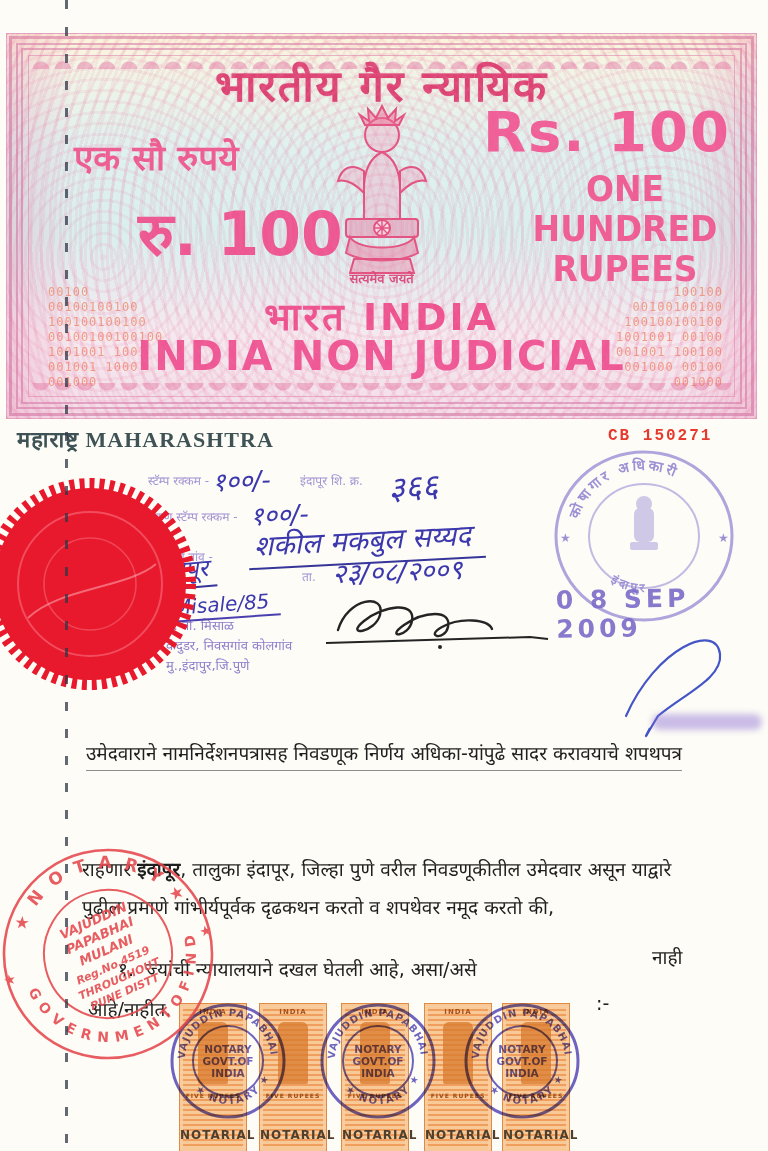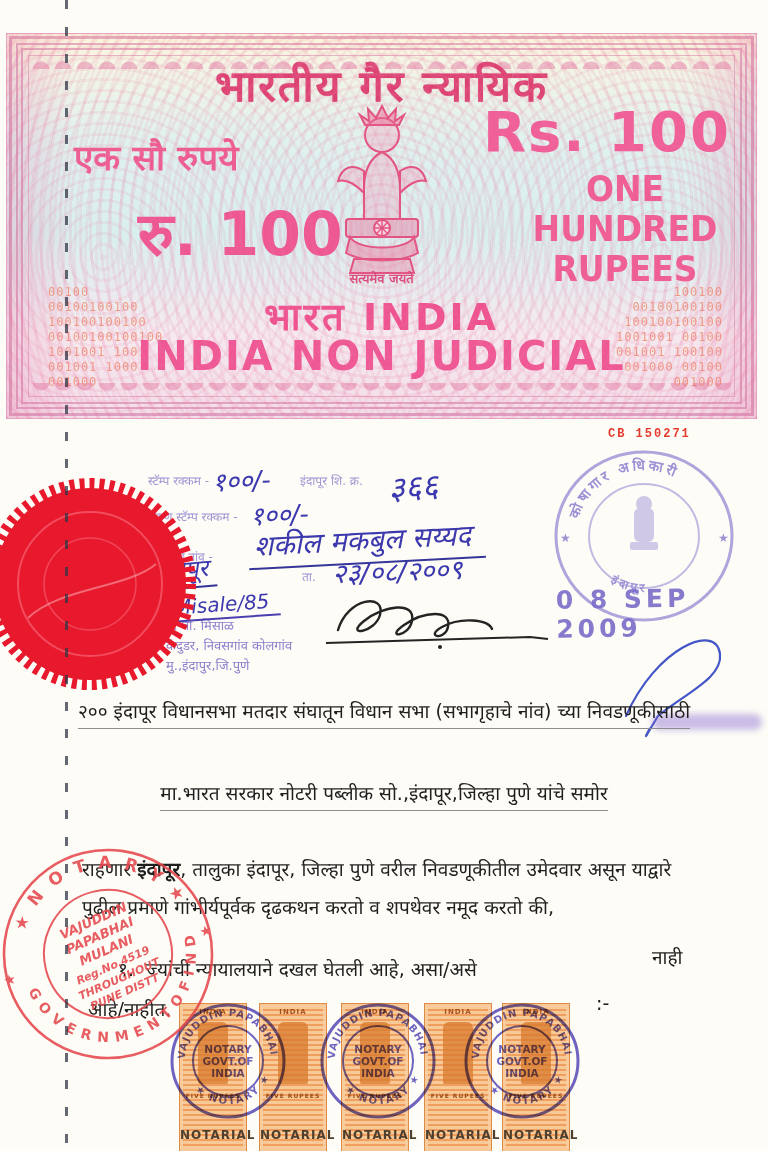--- a/index.html
+++ b/index.html
@@ -44,21 +44,21 @@
   .microprint{top:252px;font-family:"DejaVu Sans Mono","Liberation Mono",monospace;
     font-size:12px;line-height:15px;color:rgba(240,110,66,.62);white-space:pre-line;letter-spacing:1px;}
   .microprint.left{left:42px;}
   .microprint.right{right:34px;text-align:right;}
   .emblem{left:318px;top:68px;}
 
   
   .state{left:17px;top:423px;font-family:"Liberation Serif","DejaVu Serif",serif;
     font-size:22px;font-weight:bold;color:#3f5356;letter-spacing:1px;}
   .serial{left:608px;top:427px;font-family:"Liberation Mono","DejaVu Sans Mono",monospace;
-    font-size:12px;font-weight:bold;color:#e63a2e;letter-spacing:2px;}
+    font-size:16px;font-weight:bold;color:#e63a2e;letter-spacing:2px;}
 
   
   .treasury{left:550px;top:446px;opacity:.85;}
   .datestamp{left:556px;top:584px;font-size:25px;font-weight:bold;color:#7b6cc9;
     letter-spacing:4px;transform:rotate(-1deg);opacity:.9;}
   .flourish{left:598px;top:620px;}
 
   
   .redseal{left:-12px;top:468px;z-index:6;}
 
@@ -155,20 +155,21 @@
 100100100100
 1001001 00100
 001001 100100
 001000 00100
 001000</div>
 
     <div class="abs sp-bharat">भारत INDIA</div>
     <div class="abs sp-nonjud">INDIA NON JUDICIAL</div>
   </div>
 
+  <div class="abs state">महाराष्ट्र MAHARASHTRA</div>
   <div class="abs serial">CB 150271</div>
 
   <svg class="abs treasury" width="190" height="180" viewBox="0 0 190 180">
     <ellipse cx="94" cy="90" rx="88" ry="84" fill="none" stroke="#a295d8" stroke-width="3"></ellipse>
     <ellipse cx="94" cy="90" rx="55" ry="52" fill="none" stroke="#a295d8" stroke-width="2" opacity=".75"></ellipse>
     <g fill="#9b8ed5" opacity=".55">
       <rect x="84" y="62" width="20" height="34" rx="6"></rect>
       <rect x="80" y="96" width="28" height="8" rx="2"></rect>
       <circle cx="94" cy="58" r="8"></circle>
     </g>
@@ -218,26 +219,23 @@
     <div>कंदुडर, निवसगांव कोलगांव</div>
     <div>मु.,इंदापुर,जि.पुणे</div>
   </div>
 
   <svg class="abs sig-black" width="250" height="80" viewBox="0 0 250 80">
     <path d="M18 45 C28 12 66 8 60 30 C55 48 24 52 44 36 C64 20 96 16 92 36 C89 52 64 54 84 40 C104 26 132 24 128 42 C125 56 104 52 122 42 C140 32 168 34 172 44" fill="none" stroke="#242424" stroke-width="2.4" stroke-linecap="round"></path>
     <path d="M6 58 L210 52 L228 54" fill="none" stroke="#242424" stroke-width="2"></path>
     <circle cx="120" cy="62" r="2" fill="#242424"></circle>
   </svg>
 
-  <div class="abs typed center" style="left:0;top:698px;">
-    <span class="u">२०० इंदापूर विधानसभा मतदार संघातून विधान सभा (सभागृहाचे नांव) च्या निवडणूकीसाठी</span>
-  </div>
   <div class="abs smudge"></div>
-  <div class="abs typed center" style="left:0;top:780px;">
-    <span class="u">मा.भारत सरकार नोटरी पब्लीक सो.,इंदापूर,जिल्हा पुणे यांचे समोर</span>
+  <div class="abs typed center" style="left:0;top:740px;">
+    <span class="u">उमेदवाराने नामनिर्देशनपत्रासह निवडणूक निर्णय अधिका-यांपुढे सादर करावयाचे शपथपत्र</span>
   </div>
 
   <div class="abs typed" style="left:82px;top:894px;">पुढील प्रमाणे गांभीर्यपूर्वक दृढकथन करतो व शपथेवर नमूद करतो की,</div>
   <div class="abs typed" style="left:82px;top:856px;">
     <span>राहणार </span><b>इंदापूर</b><span>, तालुका इंदापूर, जिल्हा पुणे वरील निवडणूकीतील उमेदवार असून याद्वारे</span>
   </div>
 
   <div class="abs typed" style="left:118px;top:956px;">
     <span>१.</span>&nbsp;
     <span>ज्यांची न्यायालयाने दखल घेतली आहे, असा/असे</span>

